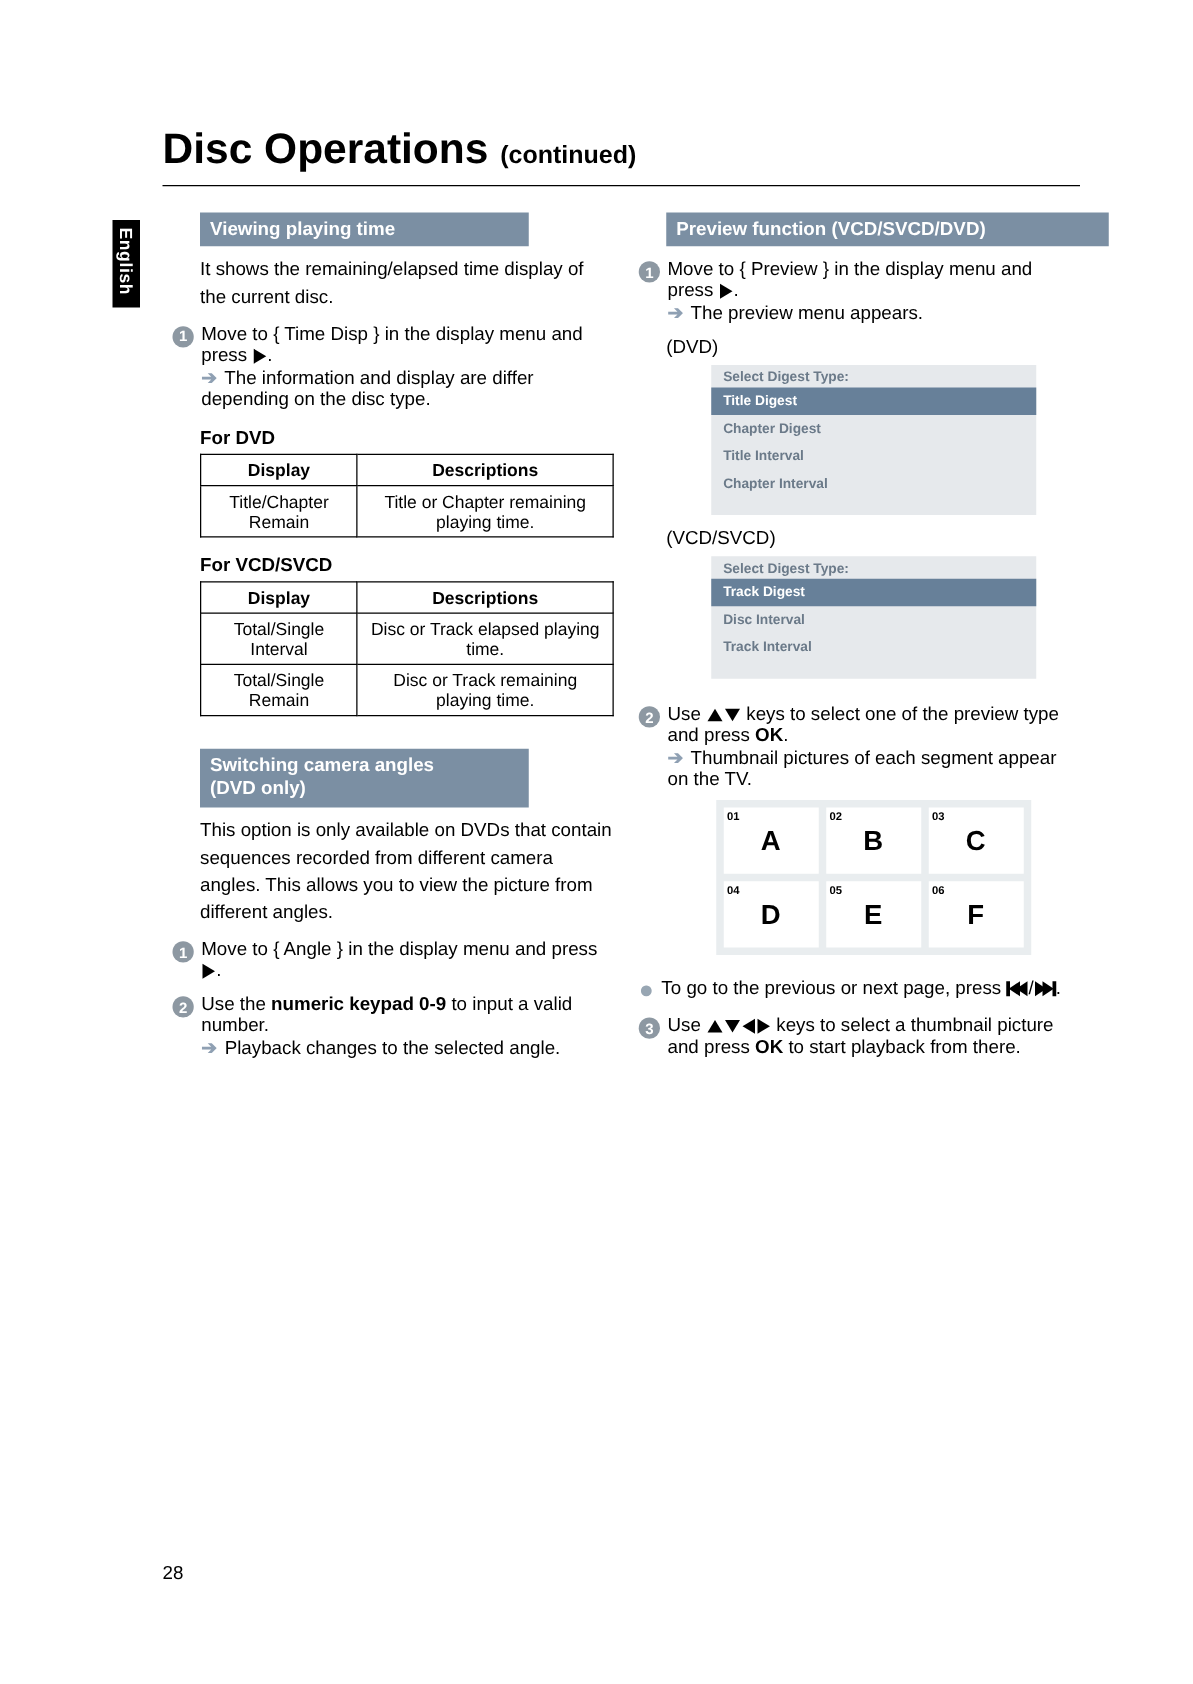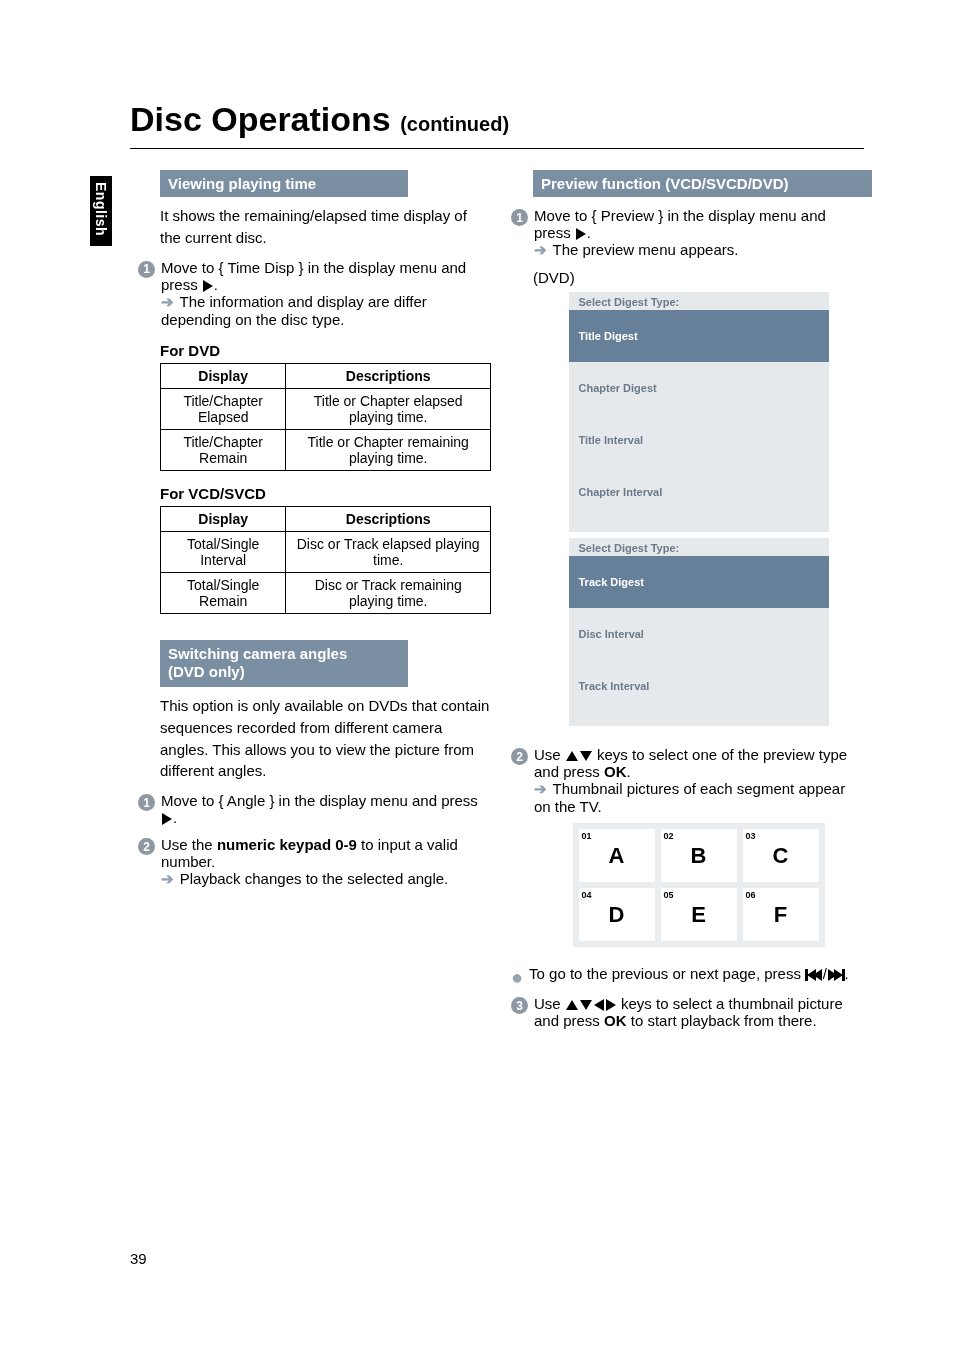--- a/index.html
+++ b/index.html
@@ -4,35 +4,35 @@
 <style>
 html,body{margin:0;padding:0;background:#fff;font-family:Arial,Helvetica,sans-serif;color:#000}
 .page{position:relative;width:954px;height:1347px;margin:0 auto;background:#fff}
 .h1{font-family:Arial,Helvetica,sans-serif;font-size:34px;font-weight:bold;margin:0}
 .h1 .sub{font-size:20px;font-weight:bold}
 .h1wrap{position:absolute;left:130px;top:100px;right:90px}
 .rule{position:absolute;left:130px;top:148px;right:90px;height:0;border-top:1.5px solid #000}
 .sidelabel{position:absolute;left:90px;top:176px;background:#000;color:#fff;font-size:14px;font-weight:bold;writing-mode:vertical-rl;text-orientation:mixed;padding:6px 3px 10px 3px;letter-spacing:.5px}
 .columns{position:absolute;left:160px;right:90px;top:170px;display:flex;gap:42px}
 .col{flex:1;min-width:0}
-.secthdr{background:#7b8fa3;color:#fff;font-weight:bold;font-size:15px;padding:5px 0 5px 8px;display:inline-block;min-width:240px}
+.secthdr{background:#7b8fa3;color:#fff;font-weight:bold;font-size:15px;padding:5px 15px 5px 8px;display:inline-block;min-width:240px}
 .secthdr.full{display:block;width:100%}
 .body{font-size:15px;line-height:1.45}
 .step{display:flex;gap:6px;margin-top:10px}
 .step .num{flex:none;width:17px;height:17px;border-radius:50%;background:#8f9aa3;color:#fff;font-size:12px;font-weight:bold;display:flex;align-items:center;justify-content:center;margin-top:2px}
 .step .num.n1{background:#8d98a2}
 .step .num.n2{background:#8d98a2}
 .step .num.n3{background:#8d98a2}
 .arrow{color:#8fa0b3;font-weight:bold;padding-right:2px}
 .hcaption{font-weight:bold;font-size:15px;margin-top:14px}
 table.tbl{border-collapse:collapse;width:100%;margin-top:4px;font-size:14px}
 table.tbl th,table.tbl td{border:1px solid #000;padding:4px 6px;text-align:center;vertical-align:top}
 table.tbl th{font-weight:bold}
 .menu{background:#e6e9ec;width:260px;margin:6px auto 0;font-size:11px;font-weight:bold;color:#6b7a89;padding-bottom:14px}
-.menu .menurow{padding:20px 10px}
+.menu .menurow{padding:5px 10px}
 .menu .menurow.sel{background:#678099;color:#fff}
 .menu .menuhdr{padding:4px 10px 2px;color:#6b7a89}
 .caplabel{text-align:left;font-size:15px;margin-top:10px}
 .thumbgrid{background:#e9edef;width:240px;margin:8px auto 0;padding:6px;display:grid;grid-template-columns:repeat(3,1fr);grid-gap:6px}
 .thumbgrid .thumb{background:#fff;height:53px;position:relative;font-family:Arial,sans-serif}
 .thumbgrid .thumb .tn{position:absolute;left:3px;top:2px;font-size:9px;font-weight:bold}
 .thumbgrid .thumb .tl{position:absolute;left:0;right:0;top:0;bottom:0;display:flex;align-items:center;justify-content:center;font-size:22px;font-weight:bold}
 .pgnum{position:absolute;left:130px;bottom:80px;font-size:15px}
 .tri{display:inline-block;width:0;height:0;vertical-align:middle}
 .tri.right{border-top:6px solid transparent;border-bottom:6px solid transparent;border-left:10px solid #000;margin:0 1px}
@@ -74,24 +74,20 @@
       </div>
 
       <div class="hcaption">For DVD</div>
       <table class="tbl">
         <tbody>
             <tr>
               <th style="width:38%">Display</th>
               <th>Descriptions</th>
             </tr>
         <tr>
-              <td>Title/Chapter Elapsed</td>
-              <td>Title or Chapter elapsed playing time.</td>
-            </tr>
-        <tr>
               <td>Title/Chapter Remain</td>
               <td>Title or Chapter remaining playing time.</td>
             </tr>
       </tbody>
         </table>
 
       <div class="hcaption">For VCD/SVCD</div>
       <table class="tbl">
         <tbody>
             <tr>
@@ -141,20 +137,21 @@
 
       <div class="caplabel">(DVD)</div>
       <div class="menu">
         <div class="menuhdr">Select Digest Type:</div>
         <div class="menurow sel">Title  Digest</div>
         <div class="menurow">Chapter  Digest</div>
         <div class="menurow">Title Interval</div>
         <div class="menurow">Chapter Interval</div>
       </div>
 
+      <div class="caplabel">(VCD/SVCD)</div>
       <div class="menu">
         <div class="menuhdr">Select Digest Type:</div>
         <div class="menurow sel">Track  Digest</div>
         <div class="menurow">Disc Interval</div>
         <div class="menurow">Track Interval</div>
       </div>
 
       <div class="step" style="margin-left:-22px;margin-top:20px">
         <div class="num n2">2</div>
         <div class="txt">
@@ -208,14 +205,14 @@
 
       <div class="step" style="margin-left:-22px">
         <div class="num n3">3</div>
         <div class="txt">
           <span>Use </span><span class="tri up"></span><span class="tri down"></span><span class="tri left"></span><span class="tri right"></span><span> keys to select a thumbnail picture and press </span><b>OK</b><span> to start playback from there.</span>
         </div>
       </div>
     </div>
   </div>
 
-  <div class="pgnum">39</div>
+  <div class="pgnum">28</div>
 </div>
 
 </body></html>

